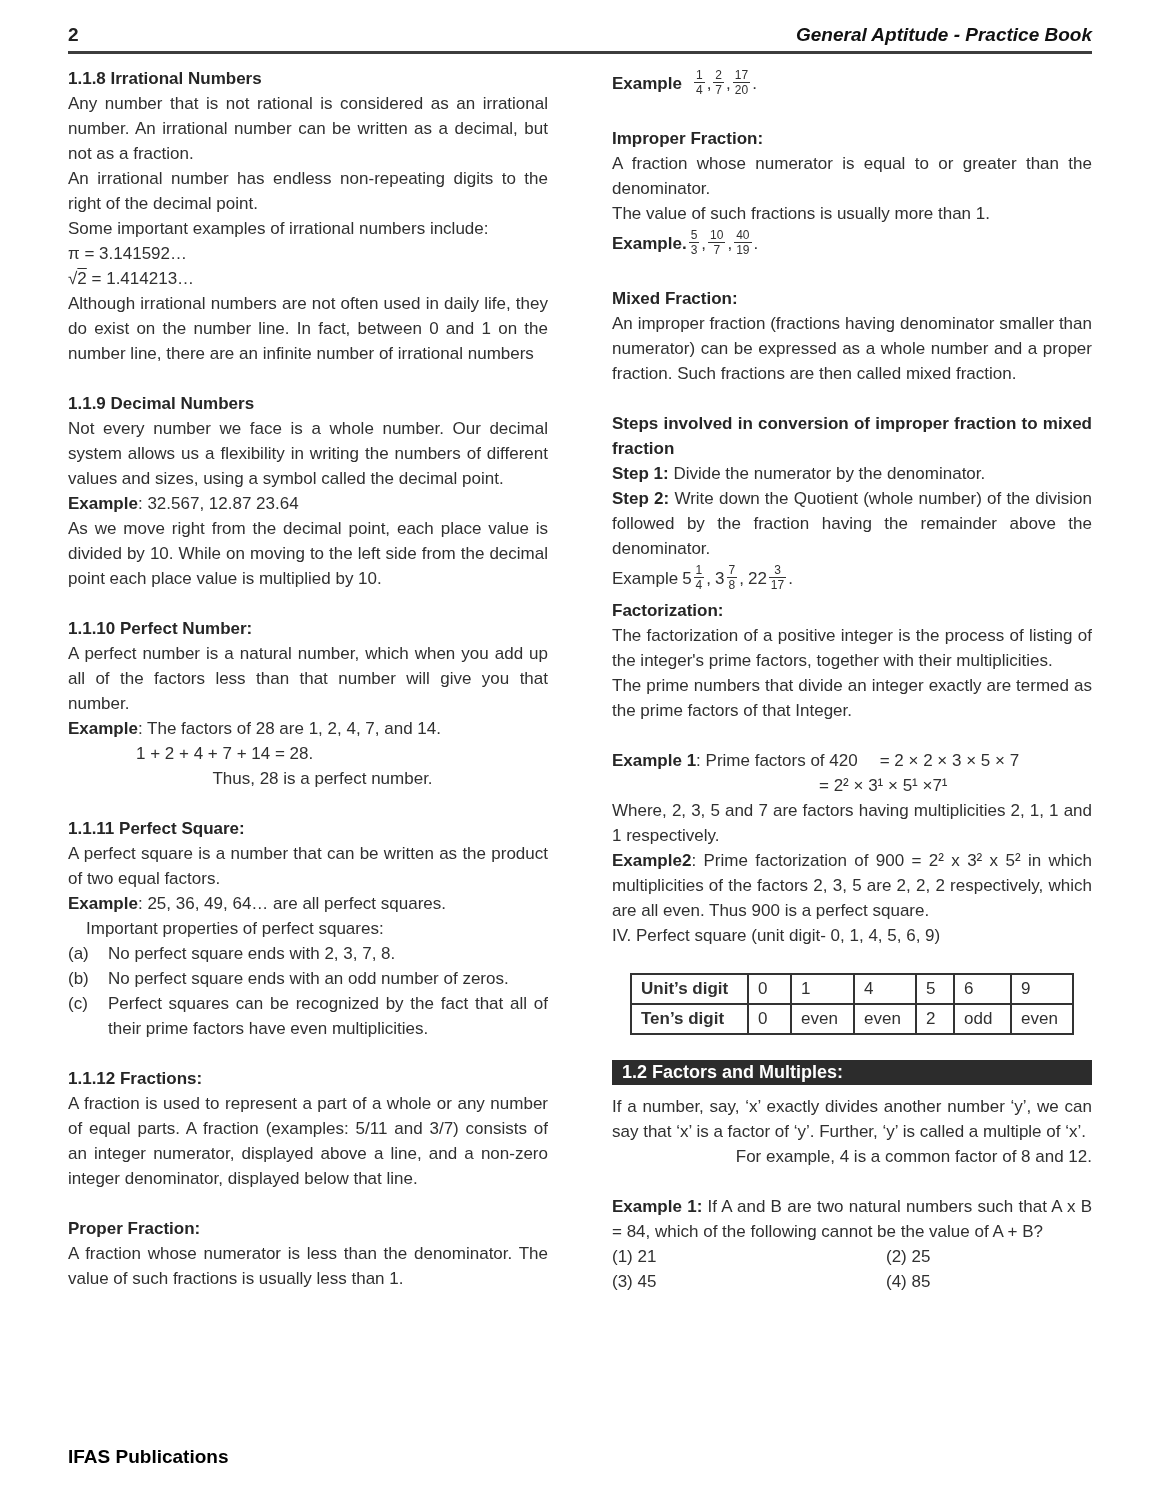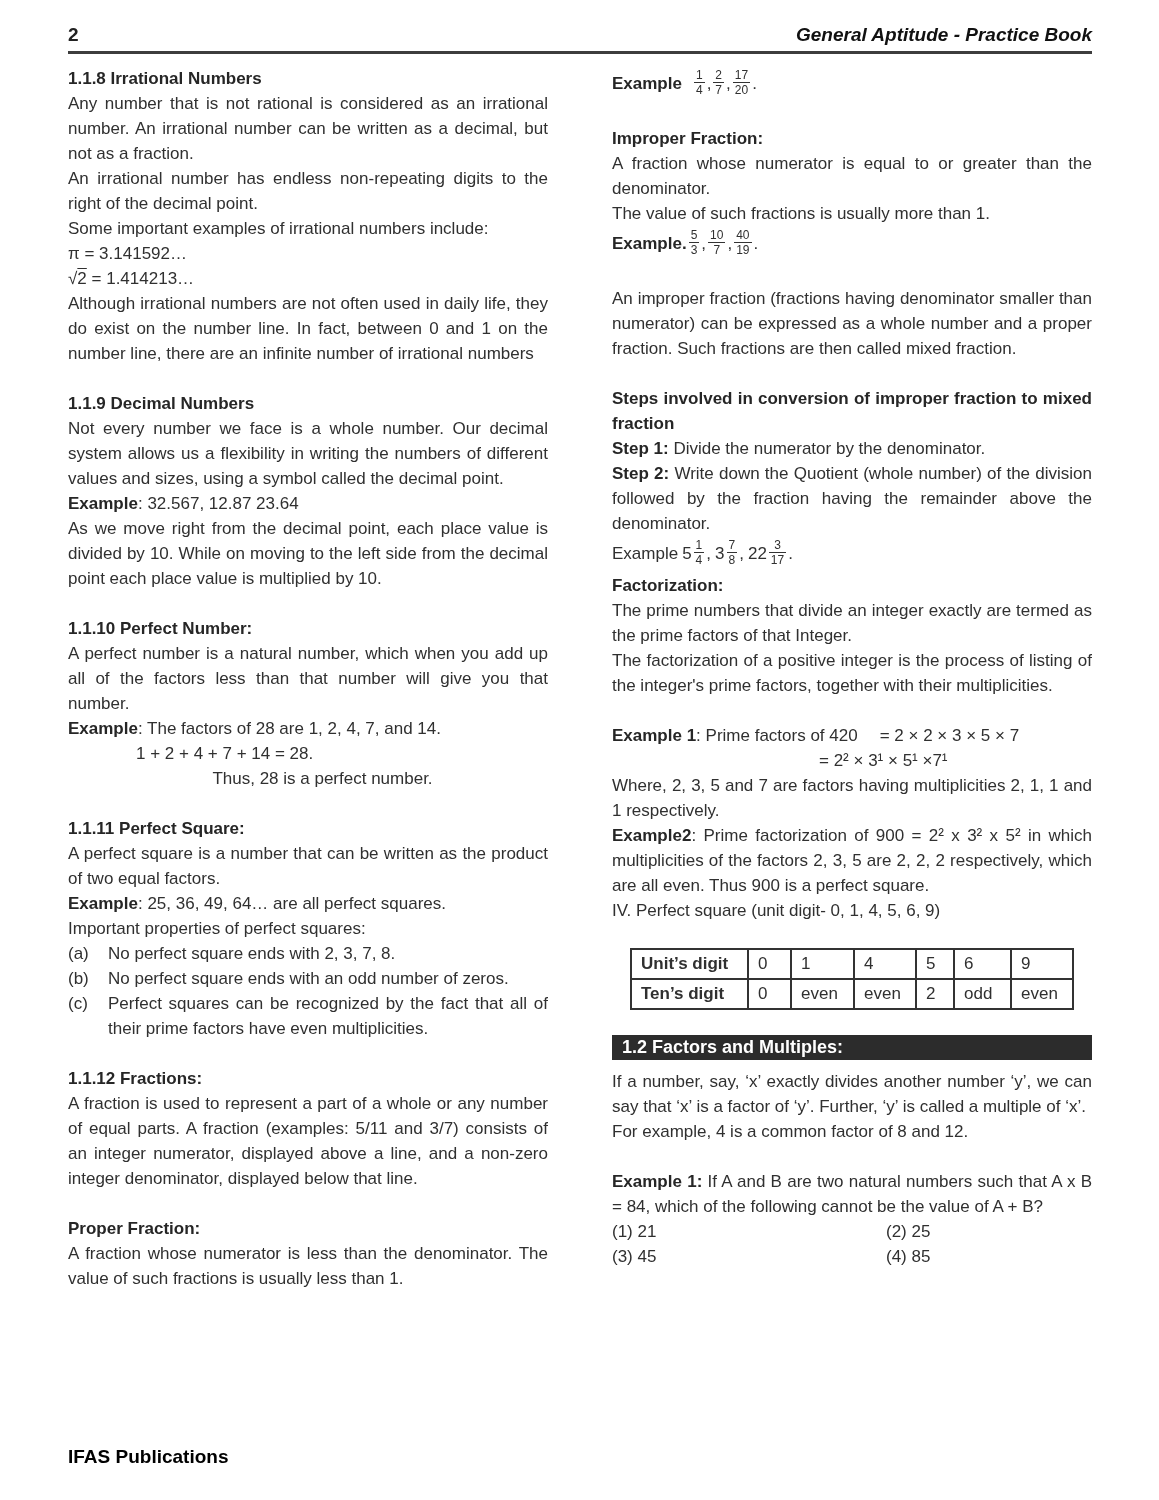--- a/index.html
+++ b/index.html
@@ -105,21 +105,21 @@
         <p>A perfect number is a natural number, which when you add up all of the factors less than that number will give you that number.</p>
         <p style="text-align:left;"><span class="b">Example</span><span>: The factors of 28 are 1, 2, 4, 7, and 14.</span></p>
         <p class="indent">1 + 2 + 4 + 7 + 14 = 28.</p>
         <p style="text-align:center;margin-left:29px;">Thus, 28 is a perfect number.</p>
       </div>
 
       <div class="sec">
         <h3>1.1.11 Perfect Square:</h3>
         <p>A perfect square is a number that can be written as the product of two equal factors.</p>
         <p style="text-align:left;"><span class="b">Example</span><span>: 25, 36, 49, 64… are all perfect squares.</span></p>
-        <p style="text-align:left;">Important properties of perfect squares:</p>
+        <p style="text-align:left;margin-left:18px;">Important properties of perfect squares:</p>
         <div class="prop">
           <span class="mk">(a)</span>
           <span class="tx">No perfect square ends with 2, 3, 7, 8.</span>
         </div>
         <div class="prop">
           <span class="mk">(b)</span>
           <span class="tx">No perfect square ends with an odd number of zeros.</span>
         </div>
         <div class="prop">
           <span class="mk">(c)</span>
@@ -150,36 +150,37 @@
       <div class="sec">
         <h3>Improper Fraction:</h3>
         <p>A fraction whose numerator is equal to or greater than the denominator.</p>
         <p style="text-align:left;">The value of such fractions is usually more than 1.</p>
         <div class="fx-line">
           <span class="b">Example.</span><span class="frac"><span class="fn">5</span><span class="fd">3</span></span><span>,</span><span class="frac"><span class="fn">10</span><span class="fd">7</span></span><span>,</span><span class="frac"><span class="fn">40</span><span class="fd">19</span></span><span>.</span>
         </div>
       </div>
 
       <div class="sec">
+        <h3>Mixed Fraction:</h3>
         <p>An improper fraction (fractions having denominator smaller than numerator) can be expressed as a whole number and a proper fraction. Such fractions are then called mixed fraction.</p>
       </div>
 
       <div class="sec">
         <h3 style="text-align:justify;">Steps involved in conversion of improper fraction to mixed fraction</h3>
         <p style="text-align:left;"><span class="b">Step 1:</span><span> Divide the numerator by the denominator.</span></p>
         <p><span class="b">Step 2:</span><span> Write down the Quotient (whole number) of the division followed by the fraction having the remainder above the denominator.</span></p>
         <div class="fx-line">
           <span>Example</span><span class="mixw">5</span><span class="frac"><span class="fn">1</span><span class="fd">4</span></span><span>,</span><span class="mixw">3</span><span class="frac"><span class="fn">7</span><span class="fd">8</span></span><span>,</span><span class="mixw">22</span><span class="frac"><span class="fn">3</span><span class="fd">17</span></span><span>.</span>
         </div>
       </div>
 
       <div>
         <h3>Factorization:</h3>
+        <p>The factorization of a positive integer is the process of listing of the integer's prime factors, together with their multiplicities.</p>
         <p>The prime numbers that divide an integer exactly are termed as the prime factors of that Integer.</p>
-        <p>The factorization of a positive integer is the process of listing of the integer's prime factors, together with their multiplicities.</p>
       </div>
 
       <div class="sec">
         <p class="eq-first"><span class="b">Example 1</span><span>: Prime factors of 420</span><span class="eq1">= 2 × 2 × 3 × 5 × 7</span></p>
         <p class="eq2">= 2² × 3¹ × 5¹ ×7¹</p>
         <p>Where, 2, 3, 5 and 7 are factors having multiplicities 2, 1, 1 and 1 respectively.</p>
         <p><span class="b">Example2</span><span>: Prime factorization of 900 = 2² x 3² x 5² in which multiplicities of the factors 2, 3, 5 are 2, 2, 2 respectively, which are all even. Thus 900 is a perfect square.</span></p>
         <p style="text-align:left;">IV. Perfect square (unit digit- 0, 1, 4, 5, 6, 9)</p>
       </div>
 
@@ -204,21 +205,21 @@
             <td>odd</td>
             <td>even</td>
           </tr>
         </tbody>
           </table>
       </div>
 
       <div class="sec">
         <div class="banner">1.2 Factors and Multiples:</div>
         <p style="margin-top:9px;">If a number, say, ‘x’ exactly divides another number ‘y’, we can say that ‘x’ is a factor of ‘y’. Further, ‘y’ is called a multiple of ‘x’.</p>
-        <p style="text-align:left;">For example, 4 is a common factor of 8 and 12.</p>
+        <p style="text-align:right;">For example, 4 is a common factor of 8 and 12.</p>
       </div>
 
       <div class="sec">
         <p><span class="b">Example 1:</span><span> If A and B are two natural numbers such that A x B = 84, which of the following cannot be the value of A + B?</span></p>
         <div class="opts">
           <span>(1) 21</span>
           <span>(2) 25</span>
           <span>(3) 45</span>
           <span>(4) 85</span>
         </div>

